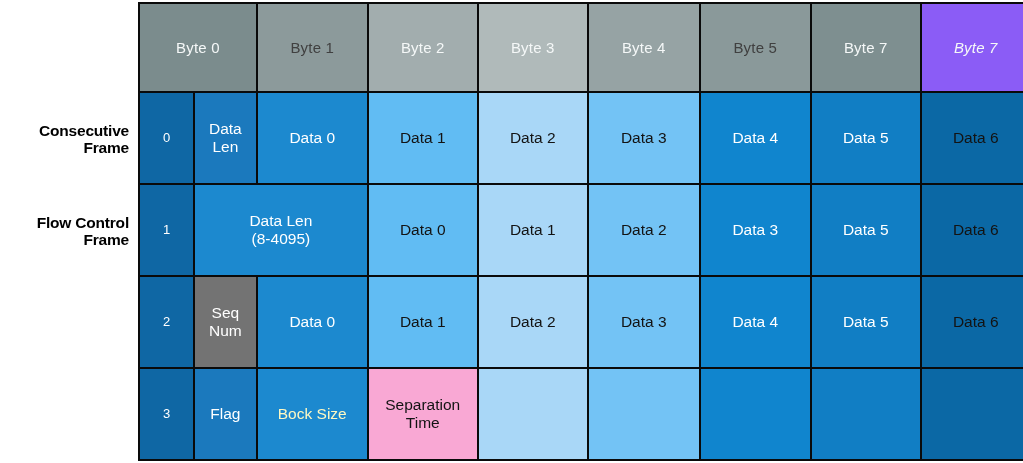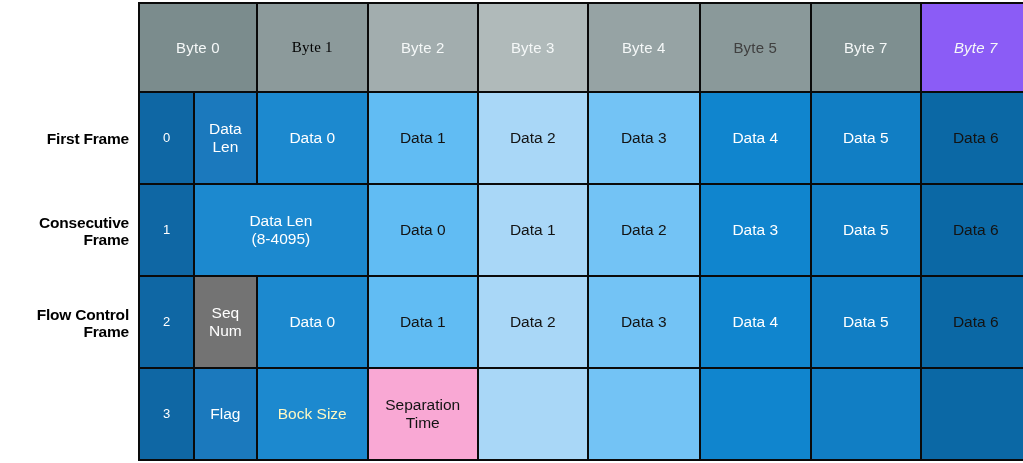--- a/index.html
+++ b/index.html
@@ -54,21 +54,20 @@
     white-space: pre-line;
   }
   td.idx-cell { font-size: 13px; }
 </style>
 </head>
 <body>
 
 <div class="wrap">
   <div class="labels">
     <div class="label-spacer"></div>
-    <div class="row-label">First Frame</div>
     <div class="row-label">Consecutive
 Frame</div>
     <div class="row-label">Flow Control
 Frame</div>
   </div>
 
   <table>
     <colgroup>
       <col style="width:55px">
         <col style="width:55px">
@@ -76,21 +75,21 @@
       <col style="width:110px">
         <col style="width:110px">
         <col style="width:112px">
       <col style="width:111px">
         <col style="width:110px">
         <col style="width:110px">
     </colgroup>
     <thead>
       <tr class="header-row" id="header-row">
           <th colspan="2" style="background: rgb(123, 140, 141); color: rgb(245, 248, 248);">Byte 0</th>
-          <th colspan="1" style="background: rgb(140, 154, 155); color: #000000; font-family: Liberation Serif, serif;">Byte 1</th>
+          <th colspan="1" style="background: rgb(140, 154, 155); color: #404040;">Byte 1</th>
           <th colspan="1" style="background: rgb(162, 173, 174); color: rgb(245, 248, 248);">Byte 2</th>
           <th colspan="1" style="background: rgb(176, 186, 186); color: rgb(245, 248, 248);">Byte 3</th>
           <th colspan="1" style="background: rgb(150, 163, 164); color: rgb(245, 248, 248);">Byte 4</th>
           <th colspan="1" style="background: rgb(138, 153, 154); color: #404040;">Byte 5</th>
           <th colspan="1" style="background: rgb(126, 143, 144); color: rgb(245, 248, 248);">Byte 7</th>
           <th colspan="1" style="background: #8b5cf6; color: rgb(245, 248, 248); font-style: italic;">Byte 7</th>
         </tr>
     </thead>
     <tbody id="body-rows">
         <tr class="body-row">

